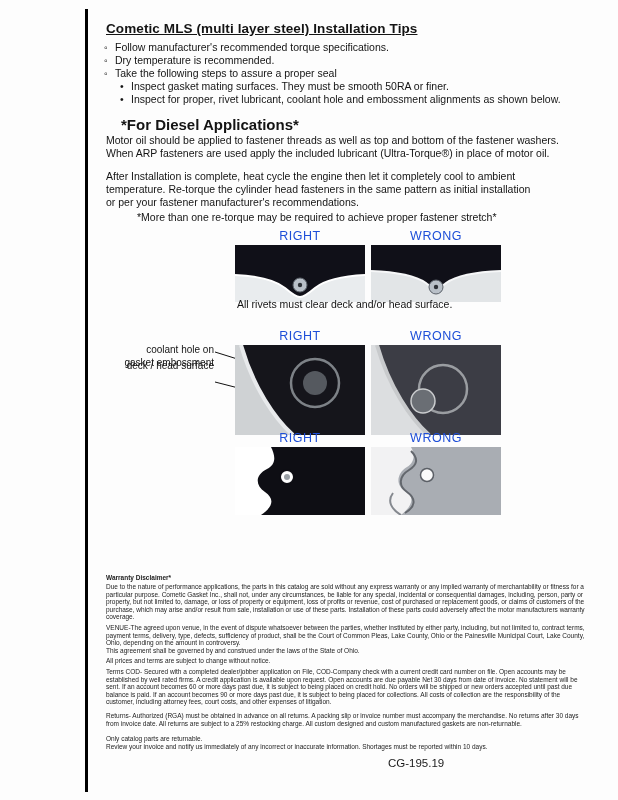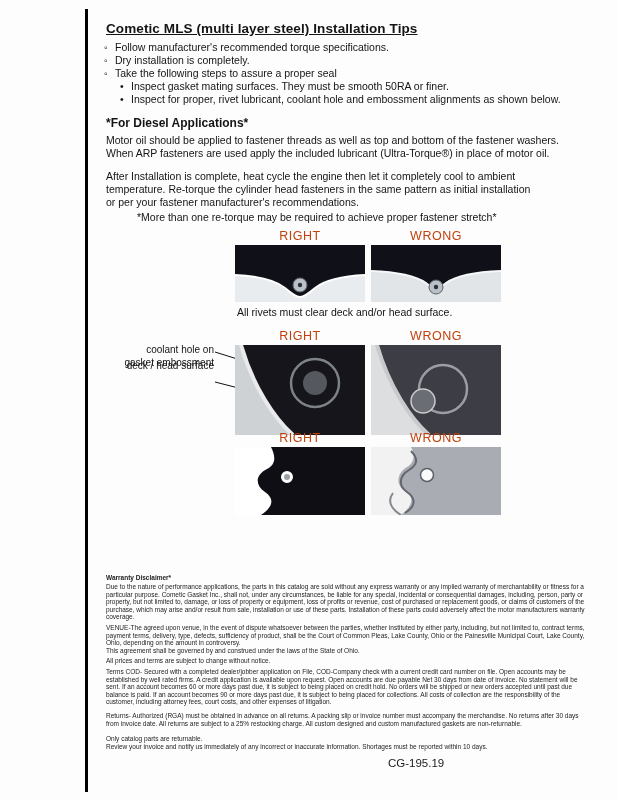--- a/index.html
+++ b/index.html
@@ -12,23 +12,23 @@
   .abs { position:absolute; }
   .left-rule { left:85px; top:9px; width:2.5px; height:783px; background:#000; }
   .title {
     left:106px; top:21px; font-size:13.5px; font-weight:bold;
     text-decoration:underline; letter-spacing:0.1px;
   }
   .body-text { font-size:10.5px; line-height:13px; }
   .bullet-row { left:104px; display:flex; }
   .sub-row { left:120px; display:flex; }
   .marker { display:inline-block; width:11px; flex:0 0 11px; }
-  .heading-bold { font-weight:bold; font-size:12px; }
+  .heading-bold { font-weight:bold; font-size:15px;margin-left:15px; }
   .para { left:106px; width:474px; white-space:pre-line; }
-  .rw-label { width:130px; text-align:center; font-size:12.5px; color:#c2410c; letter-spacing:0.5px; }
+  .rw-label { width:130px; text-align:center; font-size:12.5px; color:#1d4ed8; letter-spacing:0.5px; }
   .diagram { width:130px; }
   .diagram svg { display:block; width:130px; }
   .caption { left:237px; font-size:10.5px; white-space:pre-line; line-height:13px; }
   .callout { text-align:right; font-size:10px; line-height:16px; white-space:pre-line; }
   .legal { left:106px; width:482px; font-size:6.5px; line-height:7.6px; color:#1c1c1c; white-space:pre-line; }
   .legal-heading { font-weight:bold; }
   .footer-code { font-size:11.5px; color:#1a1a1a; }
   svg.lines { pointer-events:none; }
 </style>
 </head>
@@ -39,21 +39,21 @@
   <div class="abs left-rule"></div>
 
   <h1 class="abs title">Cometic MLS (multi layer steel) Installation Tips</h1>
 
   <div class="abs bullet-row body-text" style="top:41px;">
     <span class="marker">◦</span>
     <span>Follow manufacturer's recommended torque specifications.</span>
   </div>
   <div class="abs bullet-row body-text" style="top:54px;">
     <span class="marker">◦</span>
-    <span>Dry installation is completely.</span>
+    <span>Dry temperature is recommended.</span>
   </div>
   <div class="abs bullet-row body-text" style="top:67px;">
     <span class="marker">◦</span>
     <span>Take the following steps to assure a proper seal</span>
   </div>
   <div class="abs sub-row body-text" style="top:80px;">
     <span class="marker">•</span>
     <span>Inspect gasket mating surfaces.  They must be smooth 50RA or finer.</span>
   </div>
   <div class="abs sub-row body-text" style="top:93px;">
@@ -83,21 +83,21 @@
   </div>
   <div class="abs diagram" style="left:371px; top:245px;">
     <svg viewBox="0 0 130 57" width="130" height="57">
       <rect width="130" height="57" fill="#101018"></rect>
       <path d="M0,26 C25,27 45,31 55,38 C60,42 62,44 65,44 C68,44 70,42 75,38 C85,31 105,27 130,26 L130,57 L0,57 Z" fill="#e2e5e7"></path>
       <path d="M0,26 C25,27 45,31 55,38 C60,42 62,44 65,44 C68,44 70,42 75,38 C85,31 105,27 130,26" fill="none" stroke="#f6f7f8" stroke-width="2"></path>
       <circle cx="65" cy="42" r="7" fill="#b9c0c8" stroke="#5a6068" stroke-width="1"></circle>
       <circle cx="65" cy="42" r="2.2" fill="#2e3238"></circle>
     </svg>
   </div>
-  <div class="abs caption" style="top:306px;">All rivets must clear deck and/or head surface.</div>
+  <div class="abs caption" style="top:298px;">All rivets must clear deck and/or head surface.</div>
 
   <div class="abs rw-label" style="left:235px; top:329px;">RIGHT</div>
   <div class="abs rw-label" style="left:371px; top:329px;">WRONG</div>
 
   <div class="abs callout" style="left:112px; width:102px; top:342px;">coolant hole on
 deck / head surface</div>
   <div class="abs callout" style="left:112px; width:102px; top:355px;">gasket embossment</div>
 
   <svg class="abs lines" style="left:214px; top:344px;" width="102" height="70" viewBox="0 0 102 70">
     <line x1="1" y1="8" x2="97" y2="38" stroke="#111" stroke-width="1"></line>

